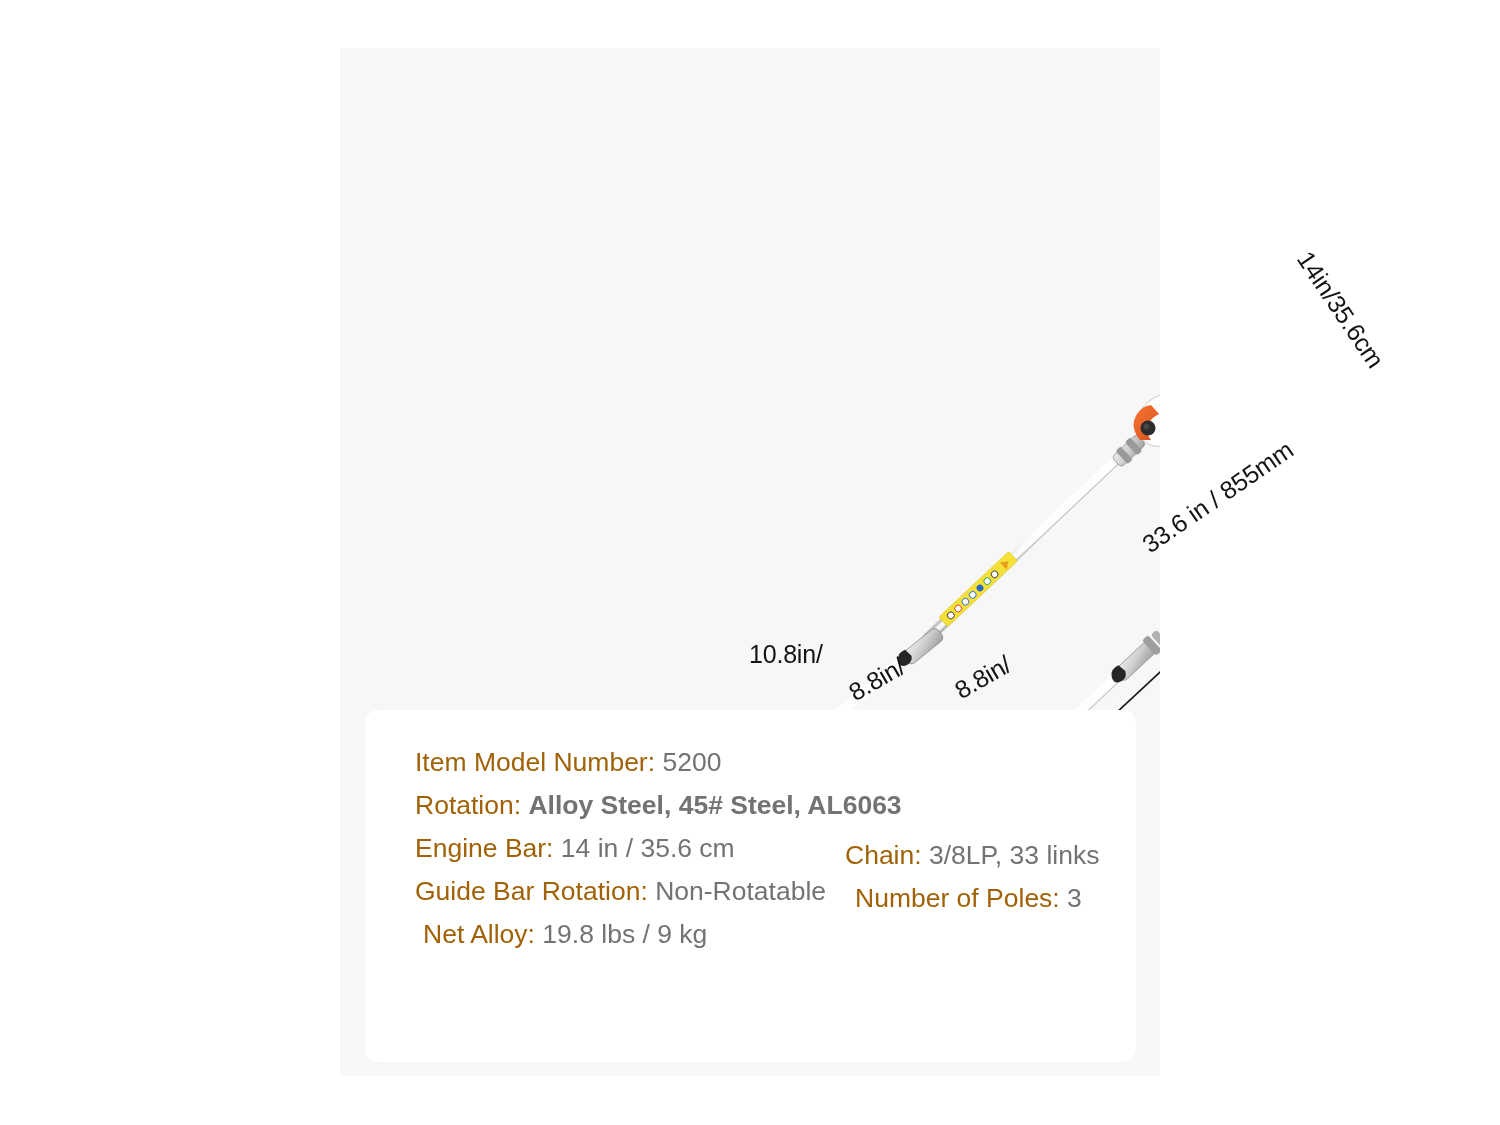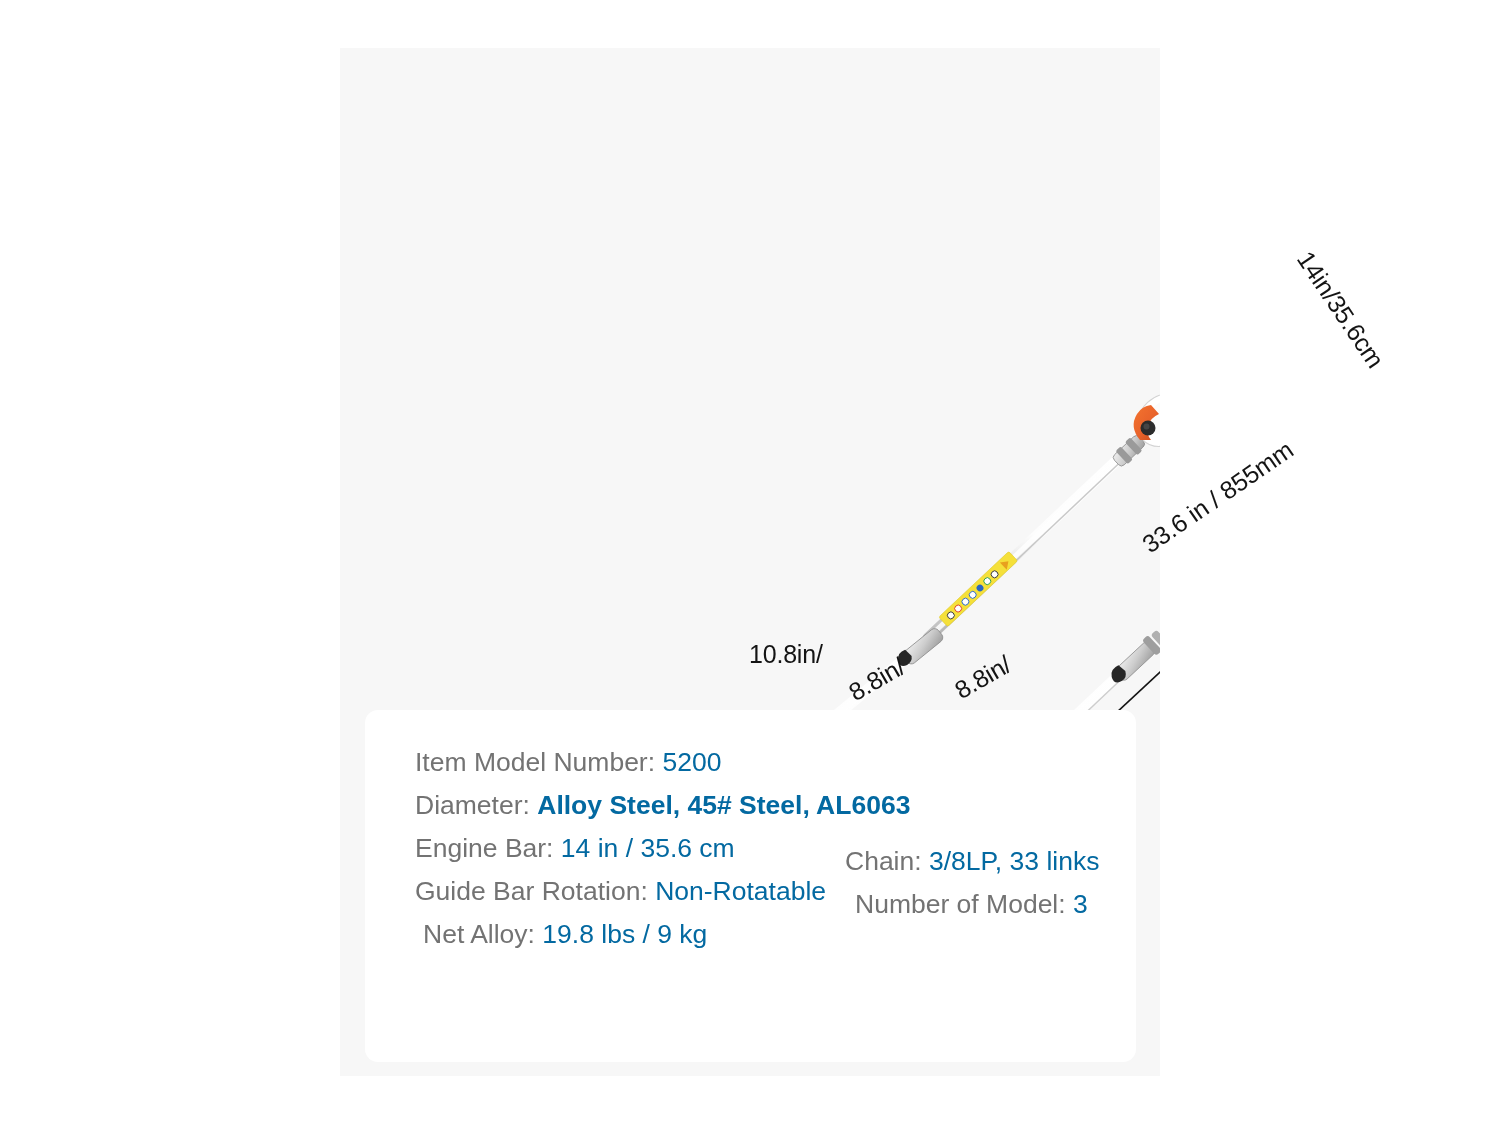--- a/index.html
+++ b/index.html
@@ -103,32 +103,32 @@
   }
   .spec-row {
     position: relative;
     height: 43px;
     font-size: 26.5px;
     line-height: 43px;
     white-space: nowrap;
   }
   .spec-row.indent { padding-left: 8px; }
   .lbl {
+    color: #a16207;
+    font-weight: 400;
+  }
+  .val {
     color: #737373;
     font-weight: 400;
   }
-  .val {
-    color: #0369a1;
-    font-weight: 400;
-  }
   .val.bold { font-weight: 700; }
   .col2 {
     position: absolute;
     left: 430px;
-    top: 13px;
+    top: 7px;
   }
   .col2.poles { left: 440px; }
 </style>
 </head>
 <body>
 
 <div id="page">
 
   <div class="panel">
 
@@ -370,40 +370,40 @@
 
   <div class="spec-card">
     <div class="spec-list">
 
       <div class="spec-row">
         <span class="lbl">Item Model Number:</span> 
         <span class="val">5200</span>
       </div>
 
       <div class="spec-row">
-        <span class="lbl">Diameter:</span> 
+        <span class="lbl">Rotation:</span> 
         <span class="val bold">Alloy Steel, 45# Steel, AL6063</span>
       </div>
 
 
 
       <div class="spec-row">
         <span class="lbl">Engine Bar:</span> 
         <span class="val">14 in / 35.6 cm</span>
         <span class="col2">
           <span class="lbl">Chain:</span> 
           <span class="val">3/8LP, 33 links</span>
         </span>
       </div>
 
       <div class="spec-row">
         <span class="lbl">Guide Bar Rotation:</span> 
         <span class="val">Non-Rotatable</span>
         <span class="col2 poles">
-          <span class="lbl">Number of Model:</span> 
+          <span class="lbl">Number of Poles:</span> 
           <span class="val">3</span>
         </span>
       </div>
 
       <div class="spec-row indent">
         <span class="lbl">Net Alloy:</span> 
         <span class="val">19.8 lbs / 9 kg</span>
       </div>
 
     </div>

